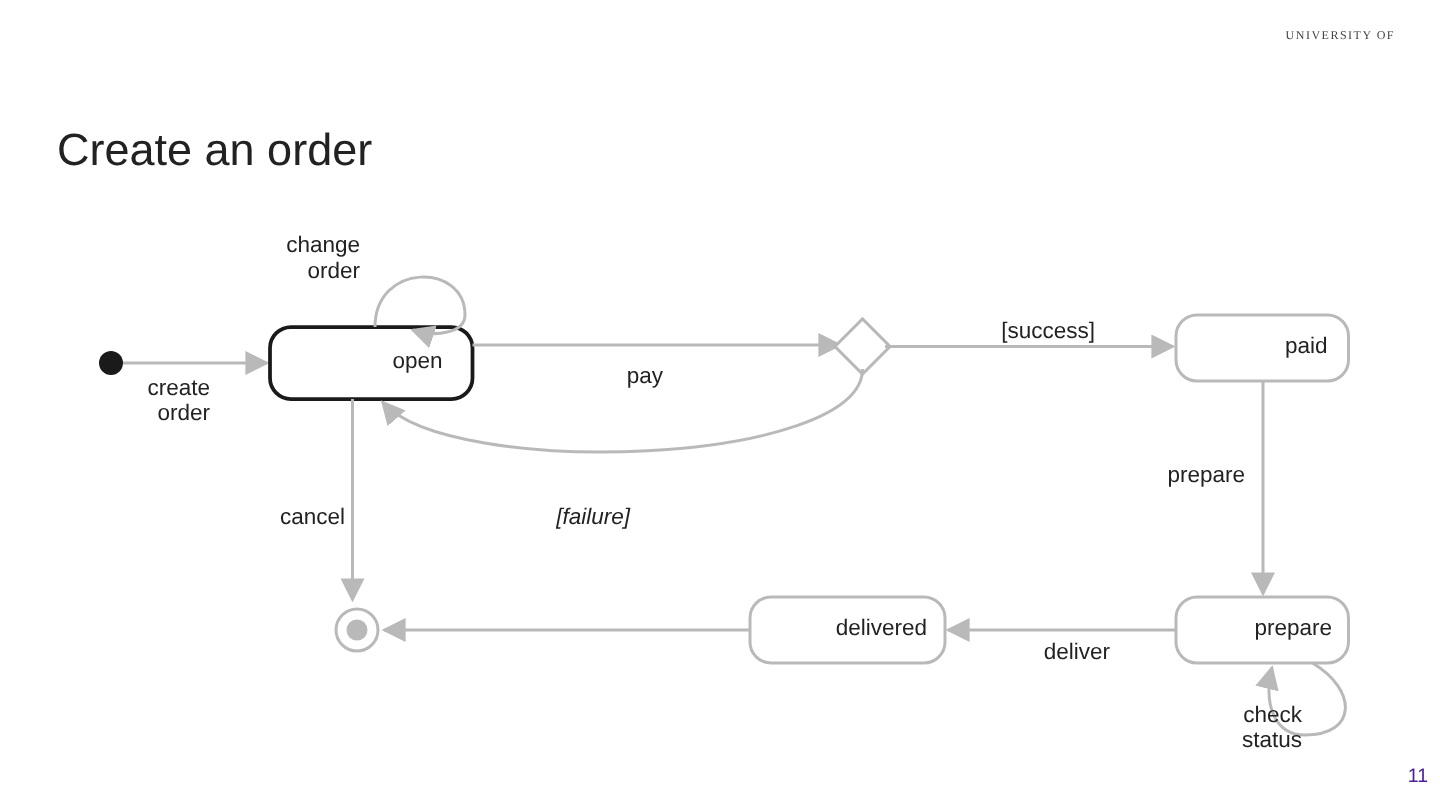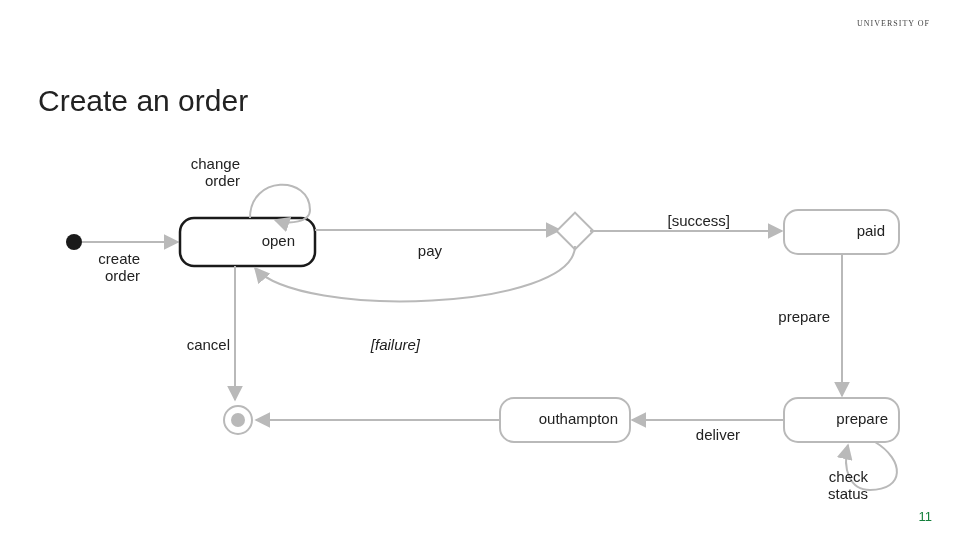--- a/index.html
+++ b/index.html
@@ -39,24 +39,24 @@
     font-size: 22px;
     font-weight: 400;
     color: #1a1a1a;
   }
   .logo-s {
     color: #00788a;
     font-weight: 600;
   }
   .page-num {
     position: absolute;
-    right: 28px;
+    right: 8px;
     bottom: 16px;
     font-size: 13px;
-    color: #15803d;
+    color: #4c1d95;
   }
   .label {
     position: absolute;
     font-size: 15px;
     color: #222;
     text-align: right;
     line-height: 1.15;
   }
   svg {
     position: absolute;
@@ -126,16 +126,16 @@
 <div class="label" style="left:80px; top:250px; width:60px; white-space:pre-line;">create
 order</div>
 <div class="label" style="left:200px; top:232px; width:95px; font-weight:500;">open</div>
 <div class="label" style="left:392px; top:210px; width:50px;margin-top:32px;">pay</div>
 <div class="label" style="left:650px; top:212px; width:80px;">[success]</div>
 <div class="label" style="left:800px; top:222px; width:85px;">paid</div>
 <div class="label" style="left:760px; top:308px; width:70px;">prepare</div>
 <div class="label" style="left:170px; top:336px; width:60px;">cancel</div>
 <div class="label" style="left:350px; top:336px; width:70px;font-style:italic;">[failure]</div>
 <div class="label" style="left:680px; top:390px; width:60px;margin-top:36px;">deliver</div>
-<div class="label" style="left:512px; top:410px; width:106px;">outhampton</div>
+<div class="label" style="left:512px; top:410px; width:106px;">delivered</div>
 <div class="label" style="left:796px; top:410px; width:92px;">prepare</div>
 <div class="label" style="left:808px; top:468px; width:60px; white-space:pre-line;">check
 status</div>
 
 </body></html>

